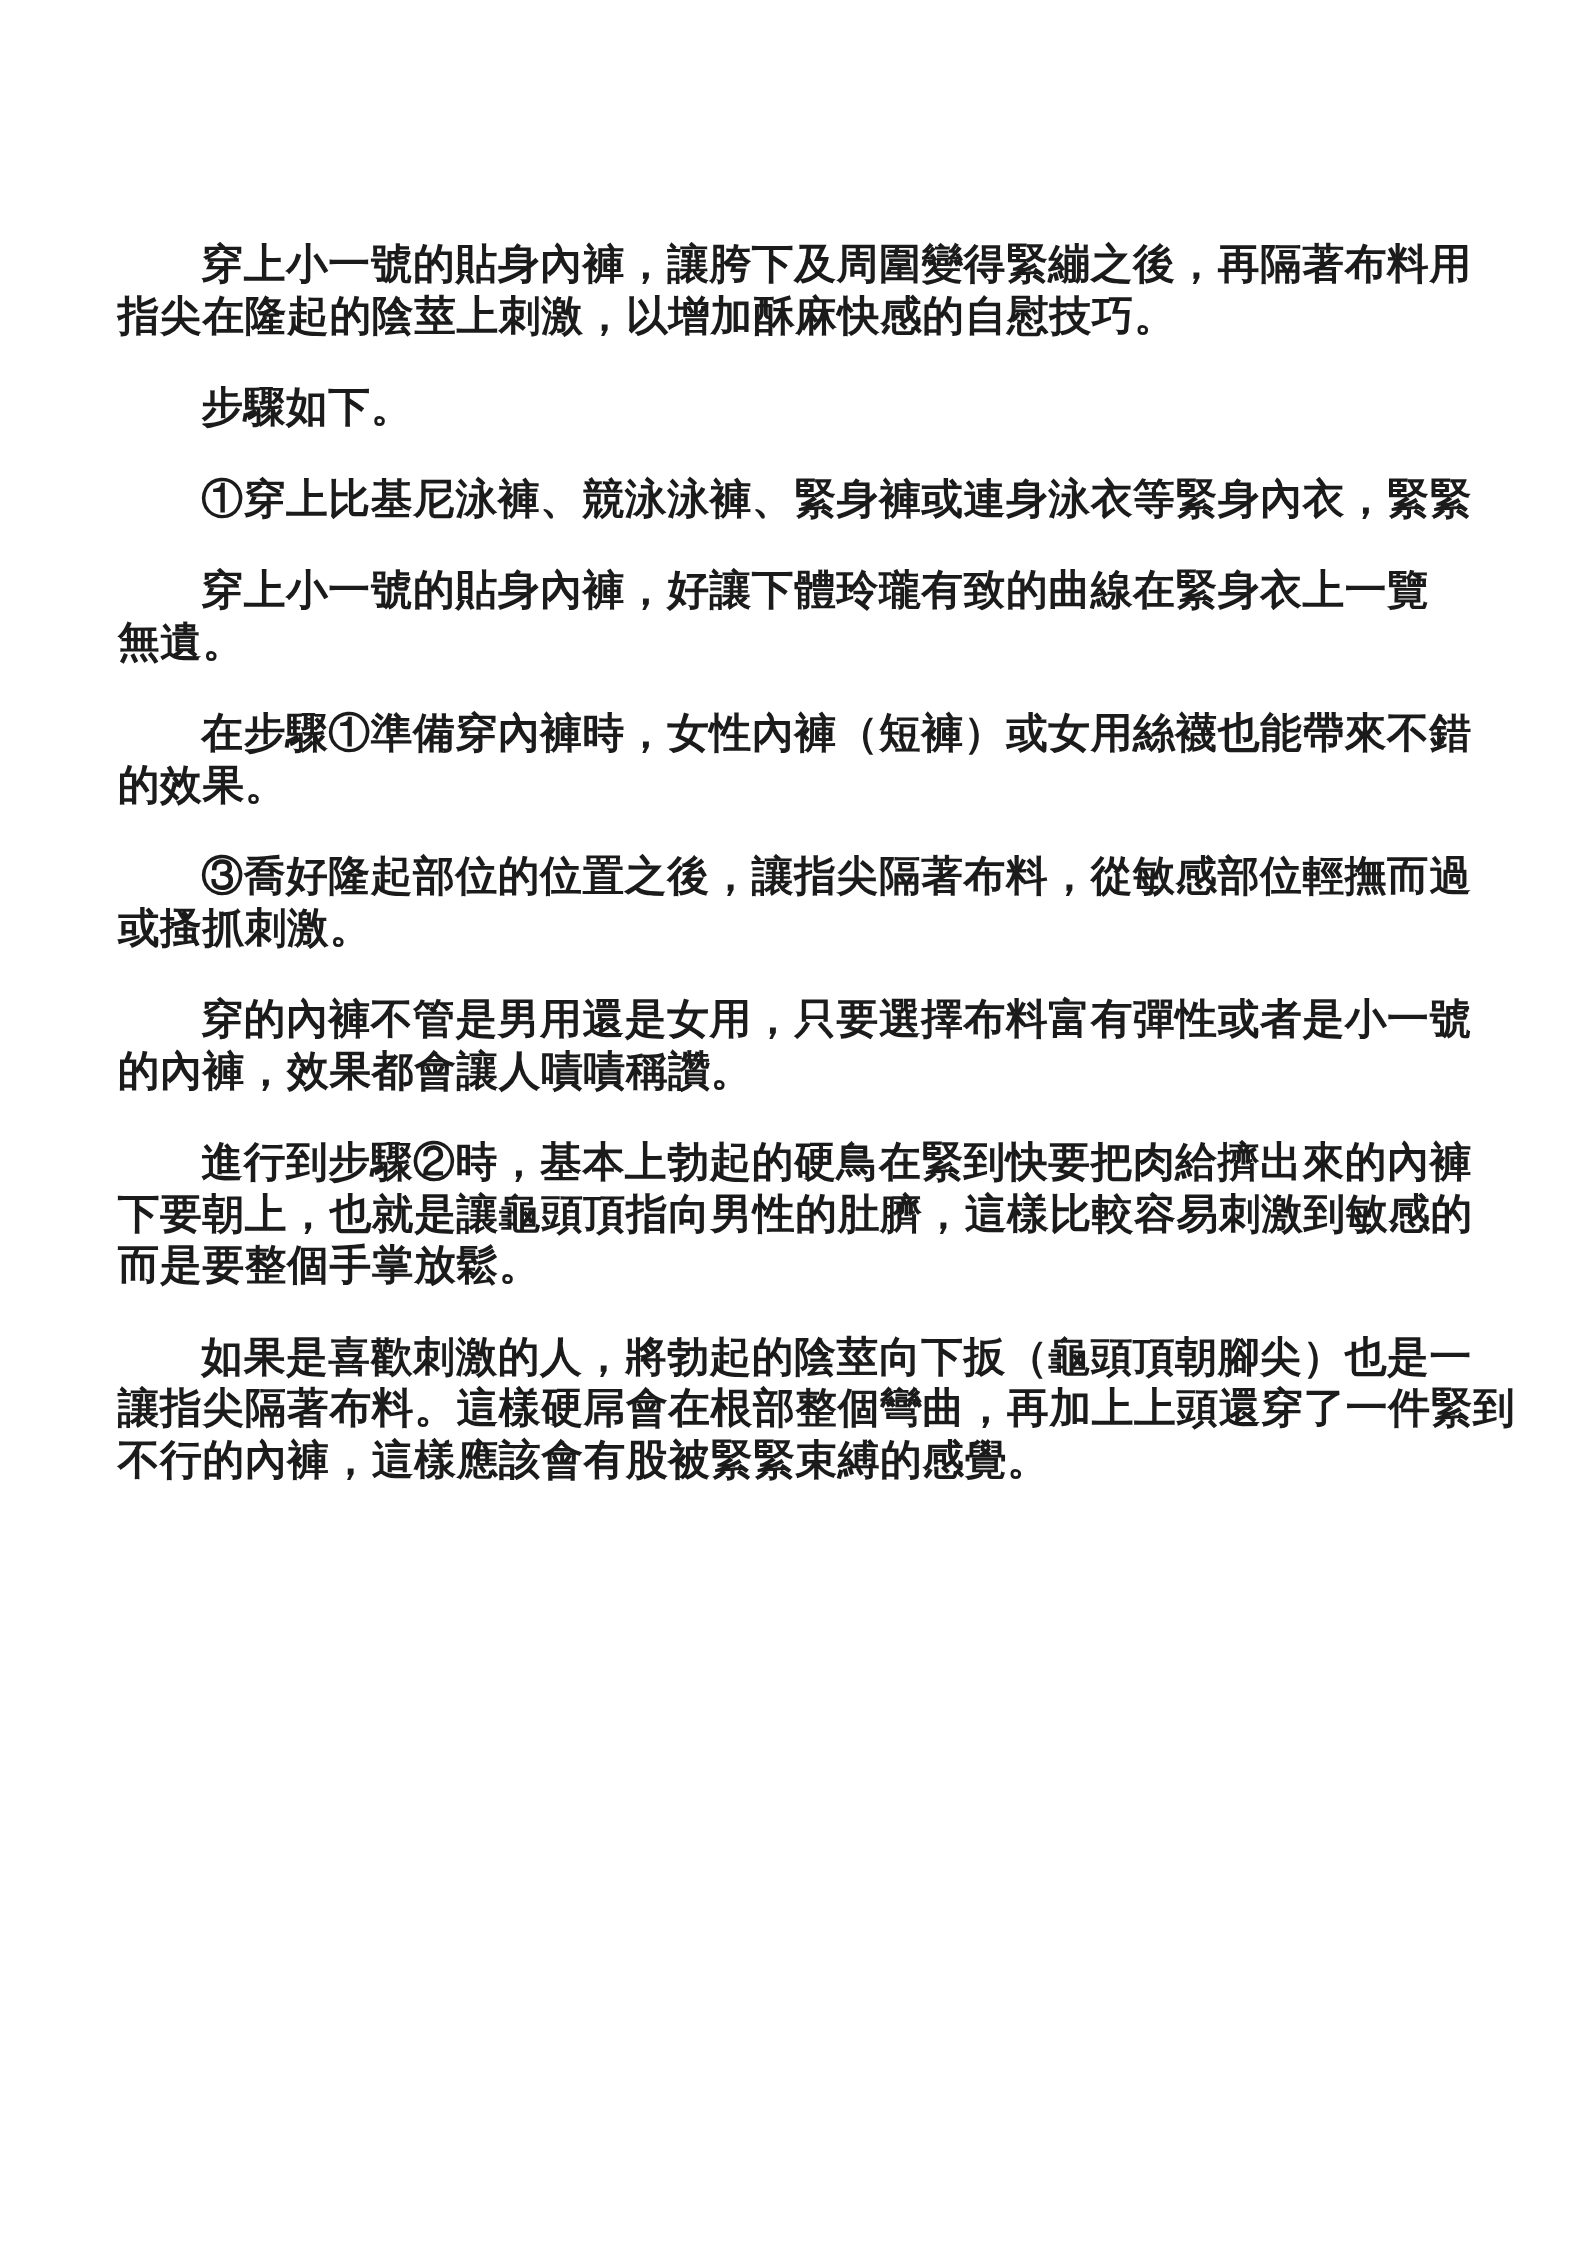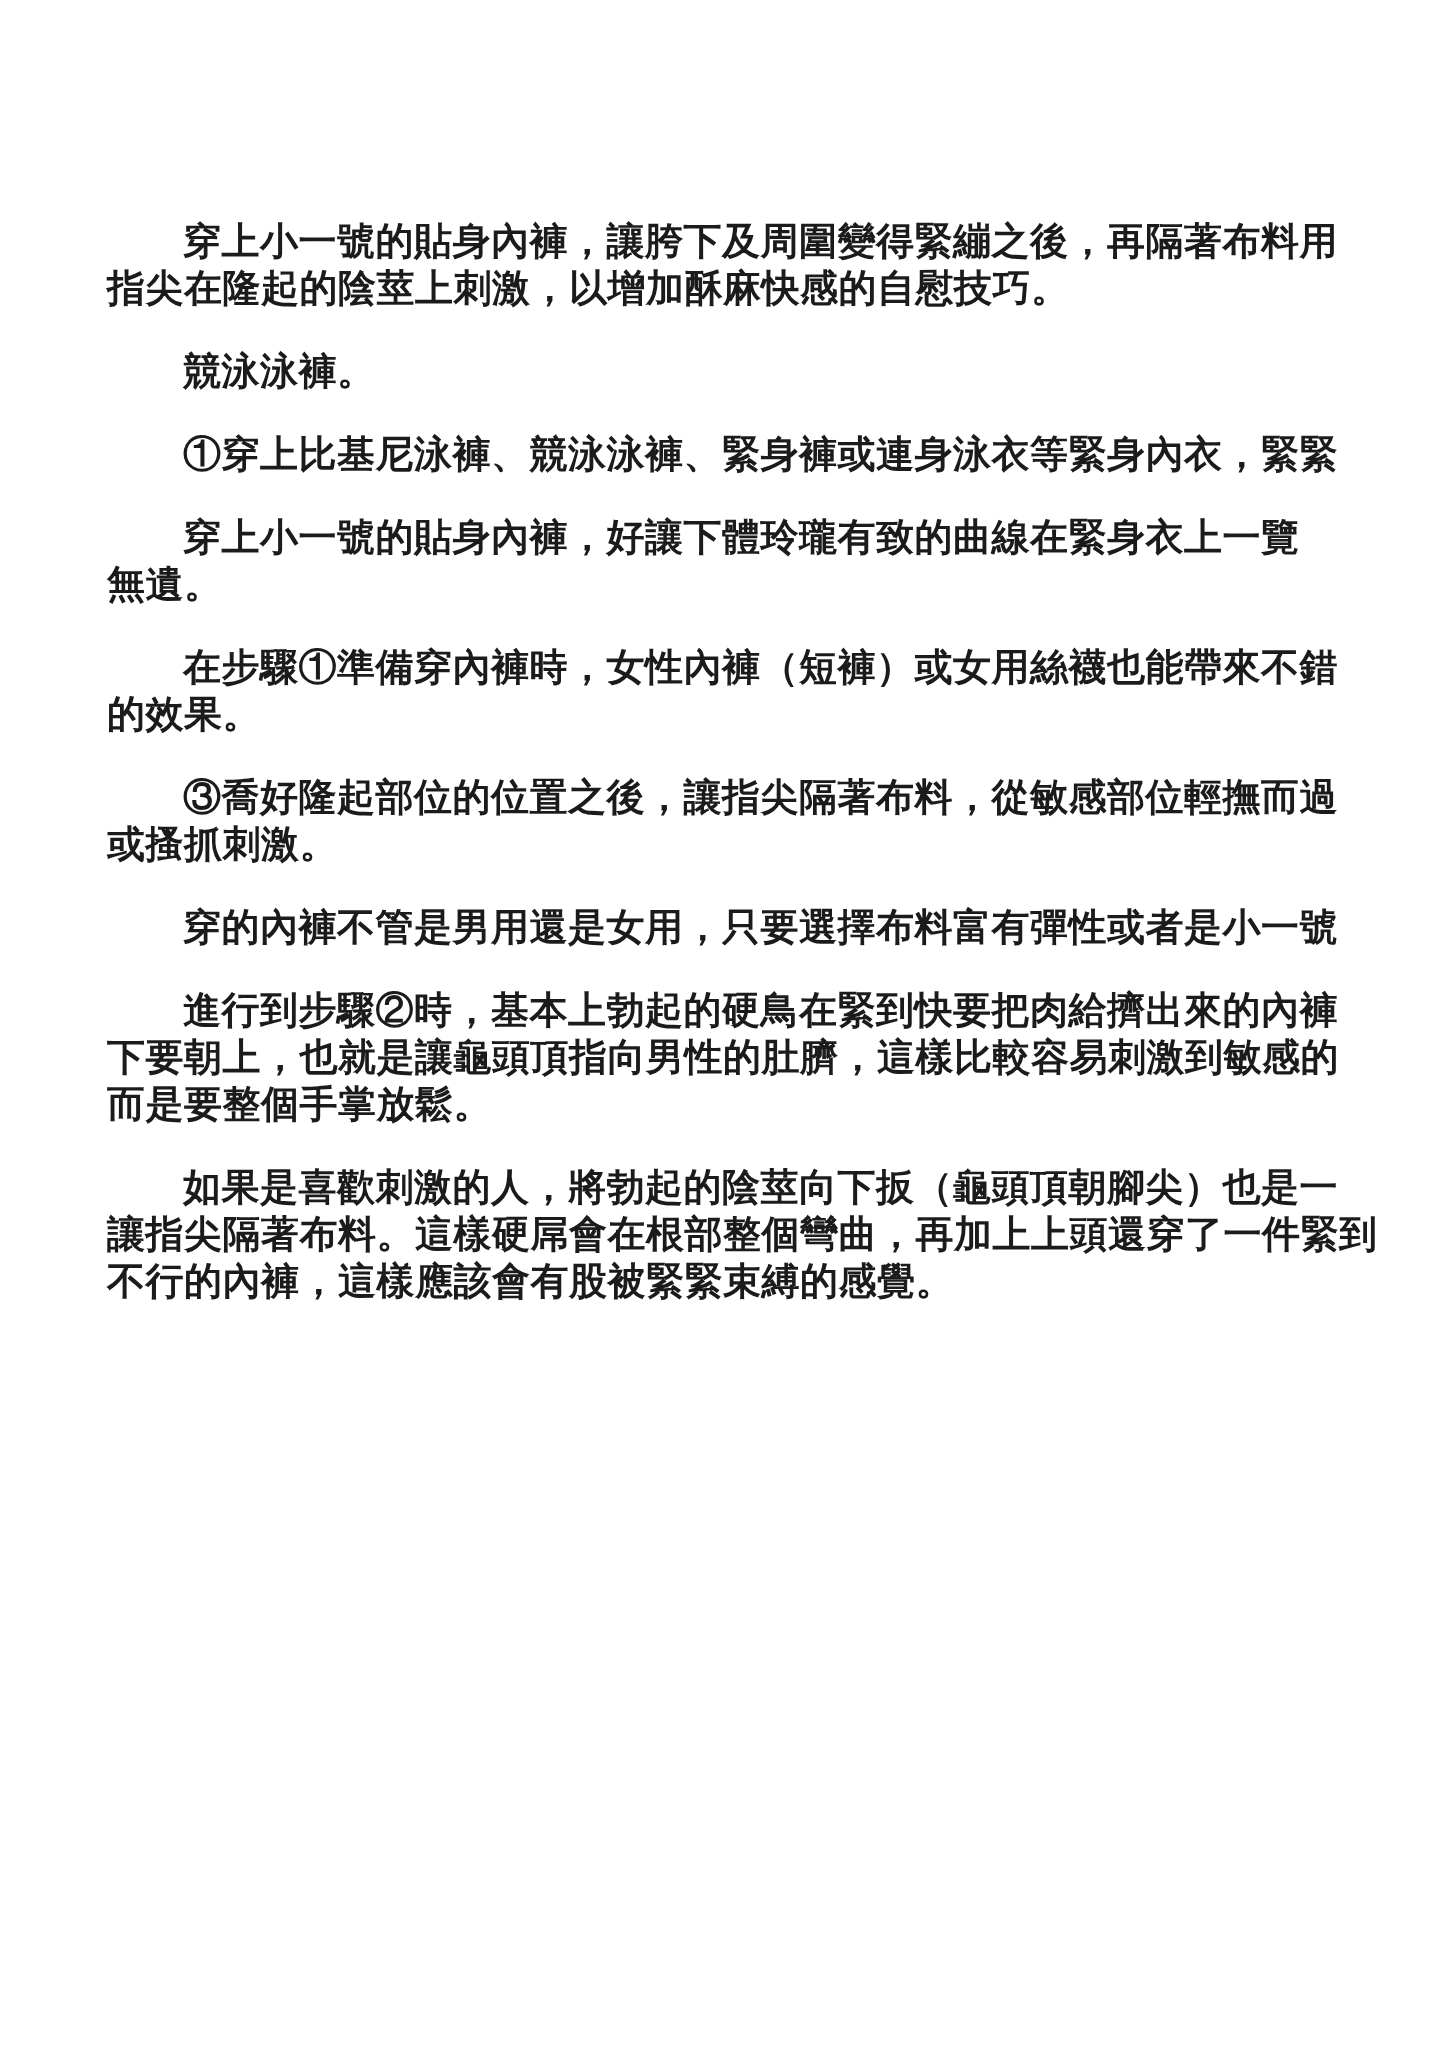--- a/index.html
+++ b/index.html
@@ -43,39 +43,40 @@
 </head>
 <body>
 
 <div class="page" style="background: rgb(255, 255, 255);">
   <div class="text-block" style="color: rgb(27, 27, 27);">
       <p class="paragraph">
         <span class="line first">穿上小一號的貼身內褲，讓胯下及周圍變得緊繃之後，再隔著布料用</span>
         <span class="line">指尖在隆起的陰莖上刺激，以增加酥麻快感的自慰技巧。</span>
       </p>
       <p class="paragraph">
-        <span class="line first">競泳泳褲。</span>
+        <span class="line first">步驟如下。</span>
       </p>
       <p class="paragraph">
         <span class="line first">①穿上比基尼泳褲、競泳泳褲、緊身褲或連身泳衣等緊身內衣，緊緊</span>
       </p>
       <p class="paragraph">
         <span class="line first">穿上小一號的貼身內褲，好讓下體玲瓏有致的曲線在緊身衣上一覽</span>
         <span class="line">無遺。</span>
       </p>
       <p class="paragraph">
         <span class="line first">在步驟①準備穿內褲時，女性內褲（短褲）或女用絲襪也能帶來不錯</span>
         <span class="line">的效果。</span>
       </p>
       <p class="paragraph">
         <span class="line first">③喬好隆起部位的位置之後，讓指尖隔著布料，從敏感部位輕撫而過</span>
         <span class="line">或搔抓刺激。</span>
       </p>
       <p class="paragraph">
         <span class="line first">穿的內褲不管是男用還是女用，只要選擇布料富有彈性或者是小一號</span>
+        <span class="line">的內褲，效果都會讓人嘖嘖稱讚。</span>
       </p>
       <p class="paragraph">
         <span class="line first">進行到步驟②時，基本上勃起的硬鳥在緊到快要把肉給擠出來的內褲</span>
         <span class="line">下要朝上，也就是讓龜頭頂指向男性的肚臍，這樣比較容易刺激到敏感的</span>
         <span class="line">而是要整個手掌放鬆。</span>
       </p>
       <p class="paragraph">
         <span class="line first">如果是喜歡刺激的人，將勃起的陰莖向下扳（龜頭頂朝腳尖）也是一</span>
         <span class="line">讓指尖隔著布料。這樣硬屌會在根部整個彎曲，再加上上頭還穿了一件緊到</span>
         <span class="line">不行的內褲，這樣應該會有股被緊緊束縛的感覺。</span>

